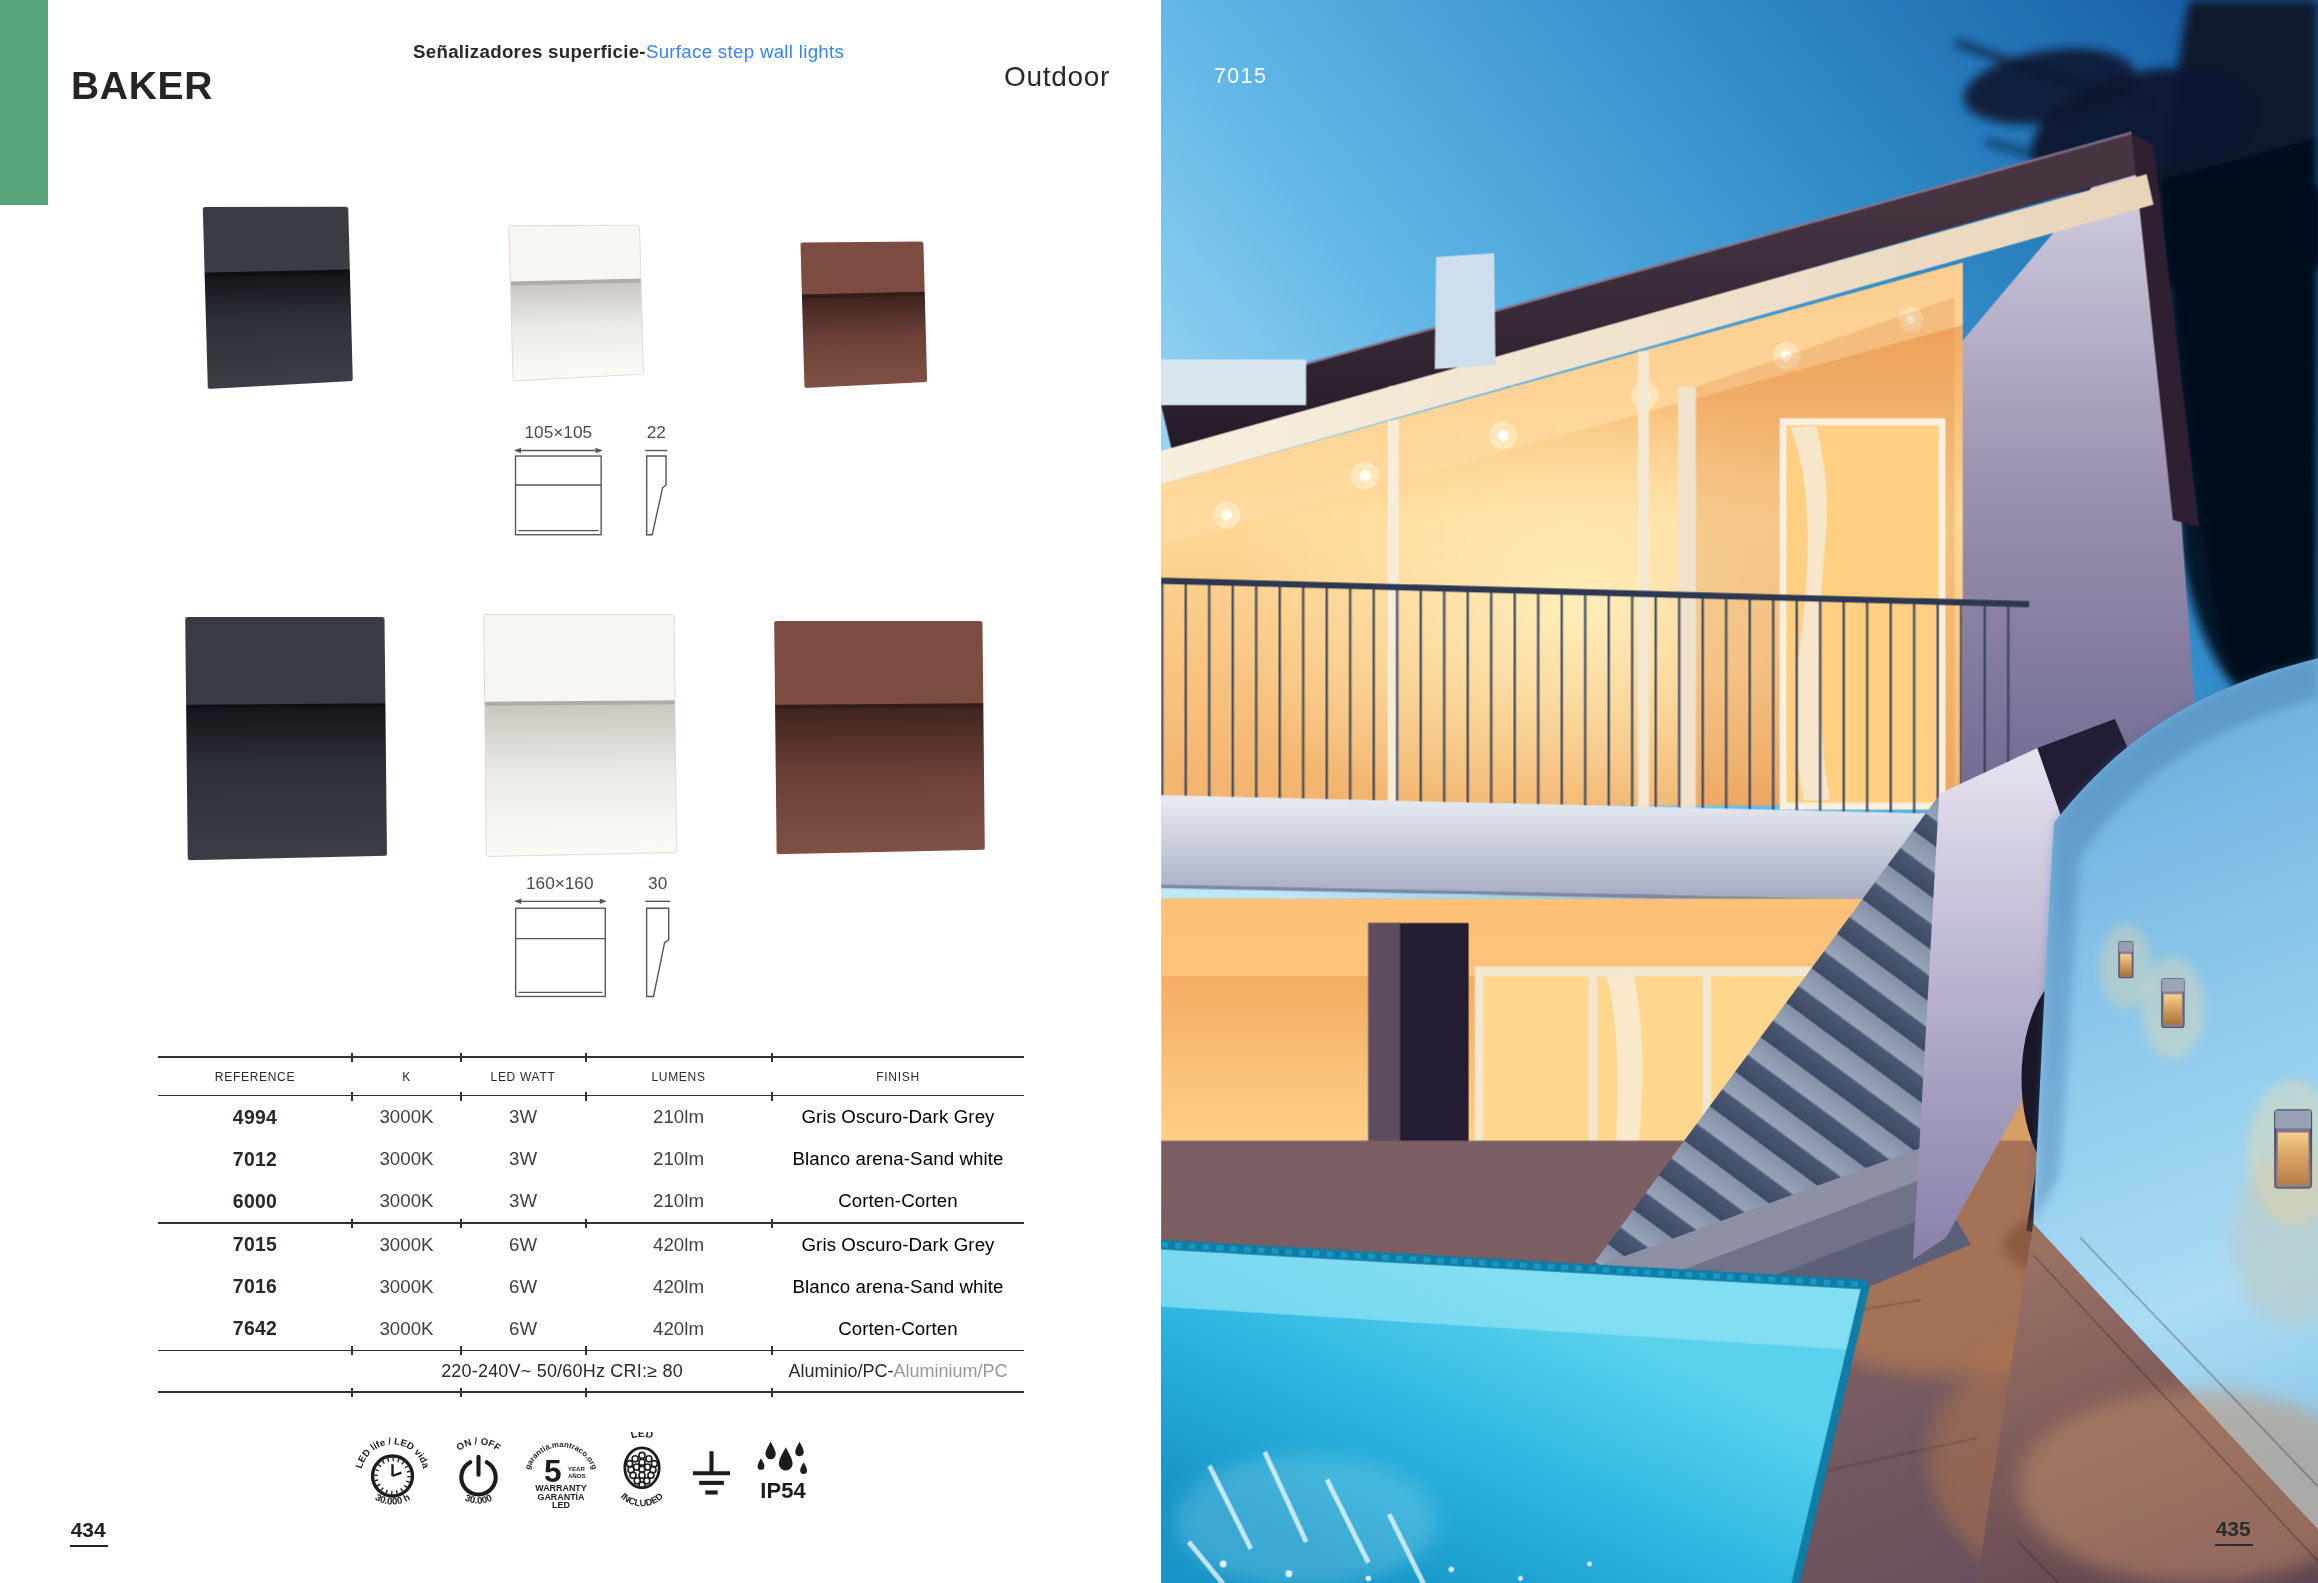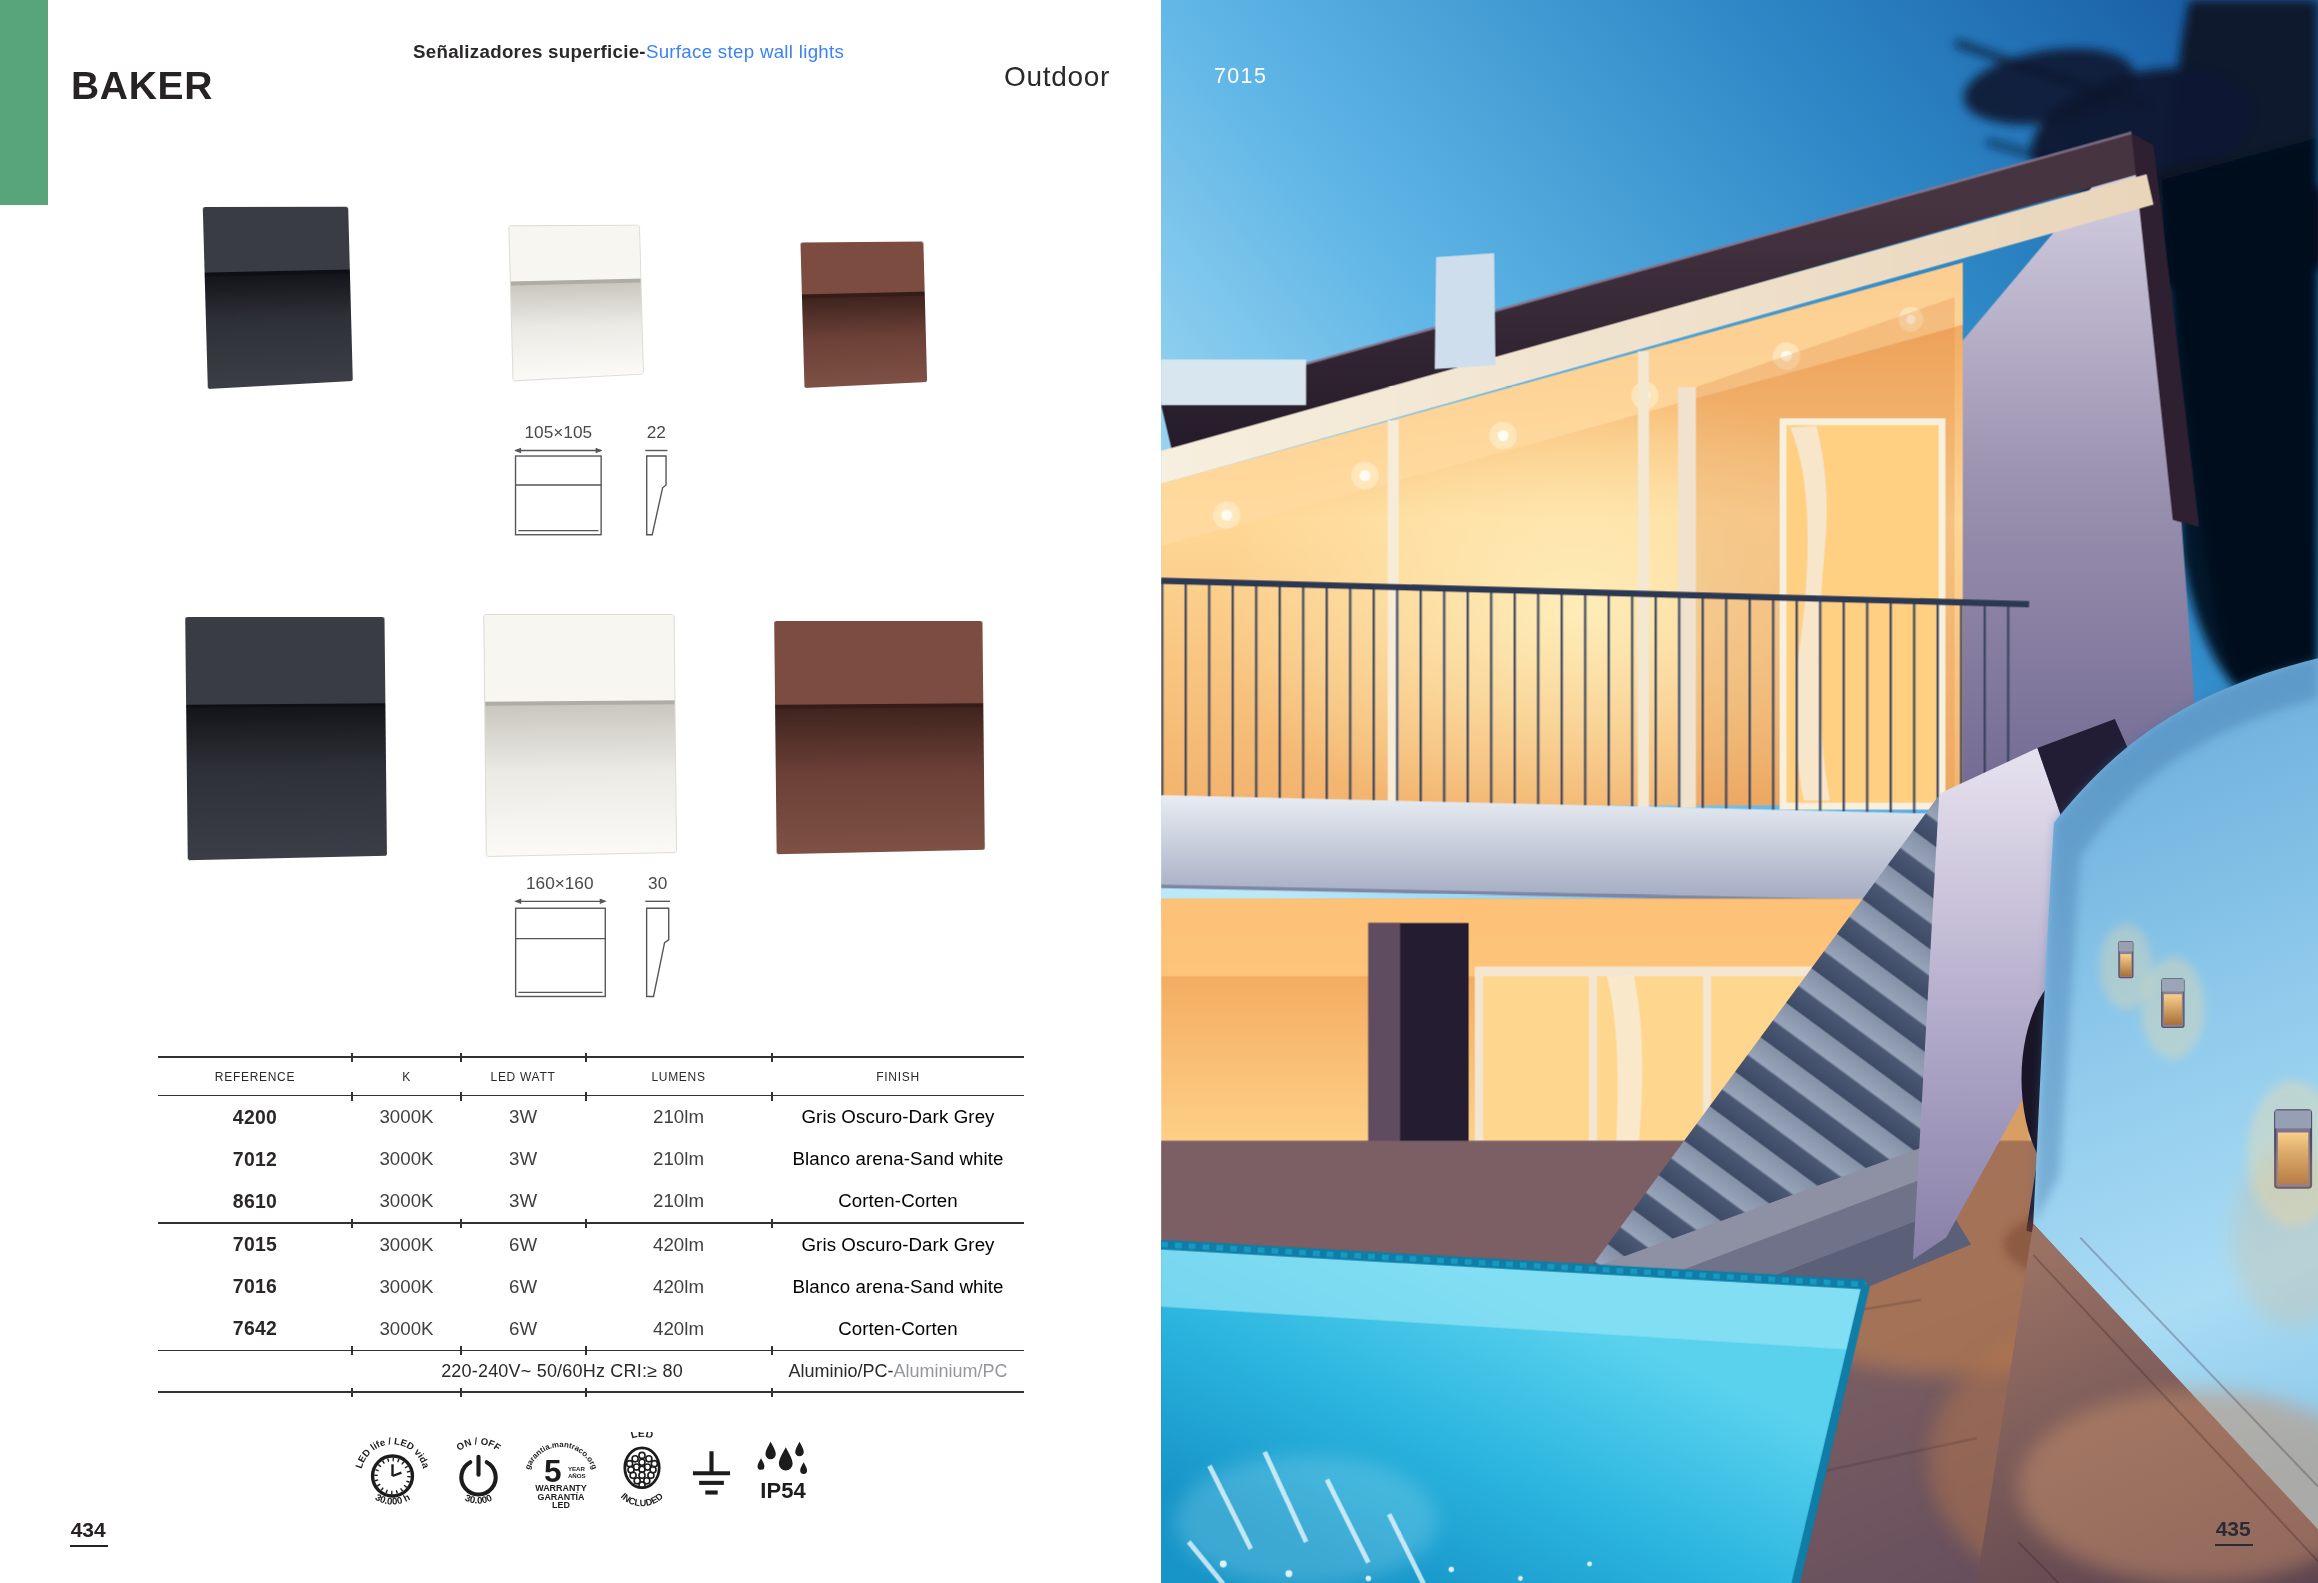--- a/index.html
+++ b/index.html
@@ -167,35 +167,35 @@
       <span>LUMENS</span>
       <span>FINISH</span>
     </div>
     <div class="t-rule thin">
         <span class="tick tk1"></span>
         <span class="tick tk2"></span>
         <span class="tick tk3"></span>
         <span class="tick tk4"></span>
       </div>
     <div class="t-row">
-      <span class="ref">4200</span>
+      <span class="ref">4994</span>
       <span class="val">3000K</span>
       <span class="val">3W</span>
       <span class="val">210lm</span>
       <span class="fin">Gris Oscuro-Dark Grey</span>
     </div>
     <div class="t-row">
       <span class="ref">7012</span>
       <span class="val">3000K</span>
       <span class="val">3W</span>
       <span class="val">210lm</span>
       <span class="fin">Blanco arena-Sand white</span>
     </div>
     <div class="t-row">
-      <span class="ref">8610</span>
+      <span class="ref">6000</span>
       <span class="val">3000K</span>
       <span class="val">3W</span>
       <span class="val">210lm</span>
       <span class="fin">Corten-Corten</span>
     </div>
     <div class="t-rule thin">
         <span class="tick tk1"></span>
         <span class="tick tk2"></span>
         <span class="tick tk3"></span>
         <span class="tick tk4"></span>

